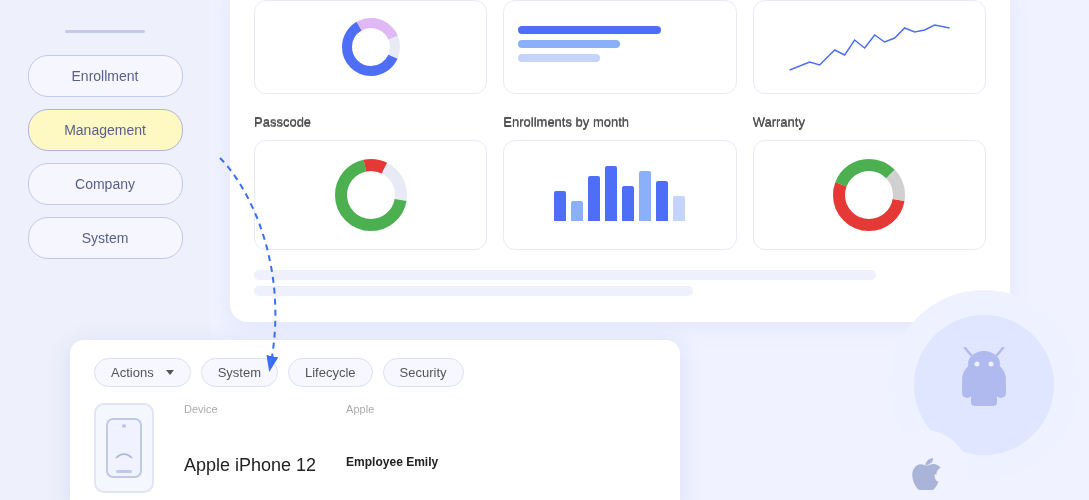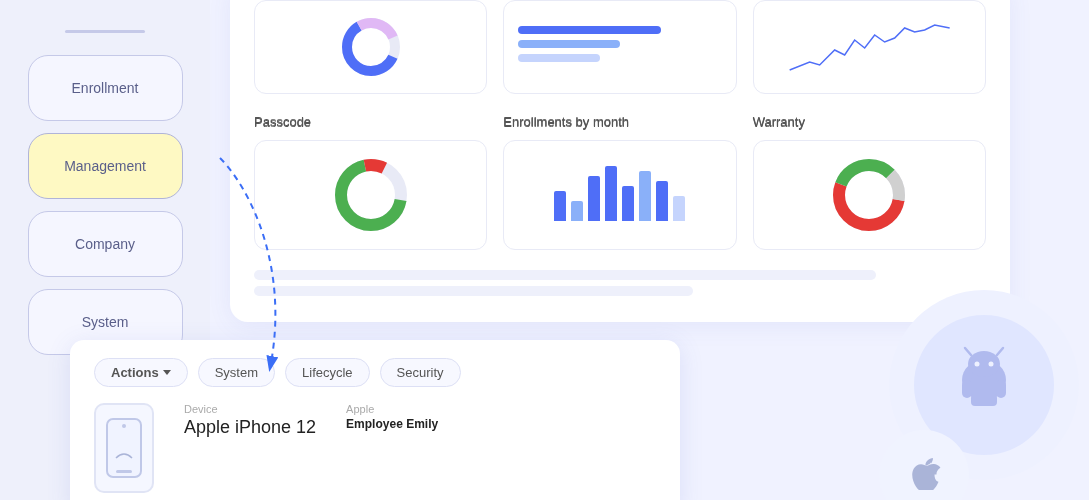--- a/index.html
+++ b/index.html
@@ -28,21 +28,21 @@
     }
     .sidebar-line {
       width: 80px;
       height: 3px;
       background: #c5c9e8;
       border-radius: 2px;
       margin-bottom: 10px;
     }
     .sidebar-btn {
       width: 155px;
-      padding: 24px 20px;
+      padding: 12px 20px;
       border-radius: 20px;
       border: 1.5px solid #c5c9e8;
       background: #f5f6ff;
       color: #5a5f8a;
       font-size: 14px;
       text-align: center;
       cursor: pointer;
     }
     .sidebar-btn.active {
       background: #fef9c3;
@@ -152,22 +152,22 @@
       border-radius: 20px;
       border: 1.5px solid #dde0f5;
       background: #f7f8ff;
       color: #555;
       font-size: 13px;
       cursor: pointer;
     }
     .tab-btn.actions {
       display: flex;
       align-items: center;
-      gap: 4px;
-      font-weight: 700;
+      gap: 12px;
+      font-weight: 400;
     }
     .chevron-down {
       width: 0; height: 0;
       border-left: 4px solid transparent;
       border-right: 4px solid transparent;
       border-top: 5px solid #555;
       display: inline-block;
     }
 
     .device-info {
@@ -181,20 +181,21 @@
       border: 2px solid #e0e4f5;
       border-radius: 10px;
       background: #f5f7ff;
       display: flex;
       align-items: center;
       justify-content: center;
     }
     .info-col {
       display: flex;
       flex-direction: column;
+      gap: 38px;
     }
     .info-sublabel {
       font-size: 11px;
       color: #aaa;
       margin-bottom: 2px;
     }
     .info-value {
       font-size: 18px;
       font-weight: 400;
       color: #222;

